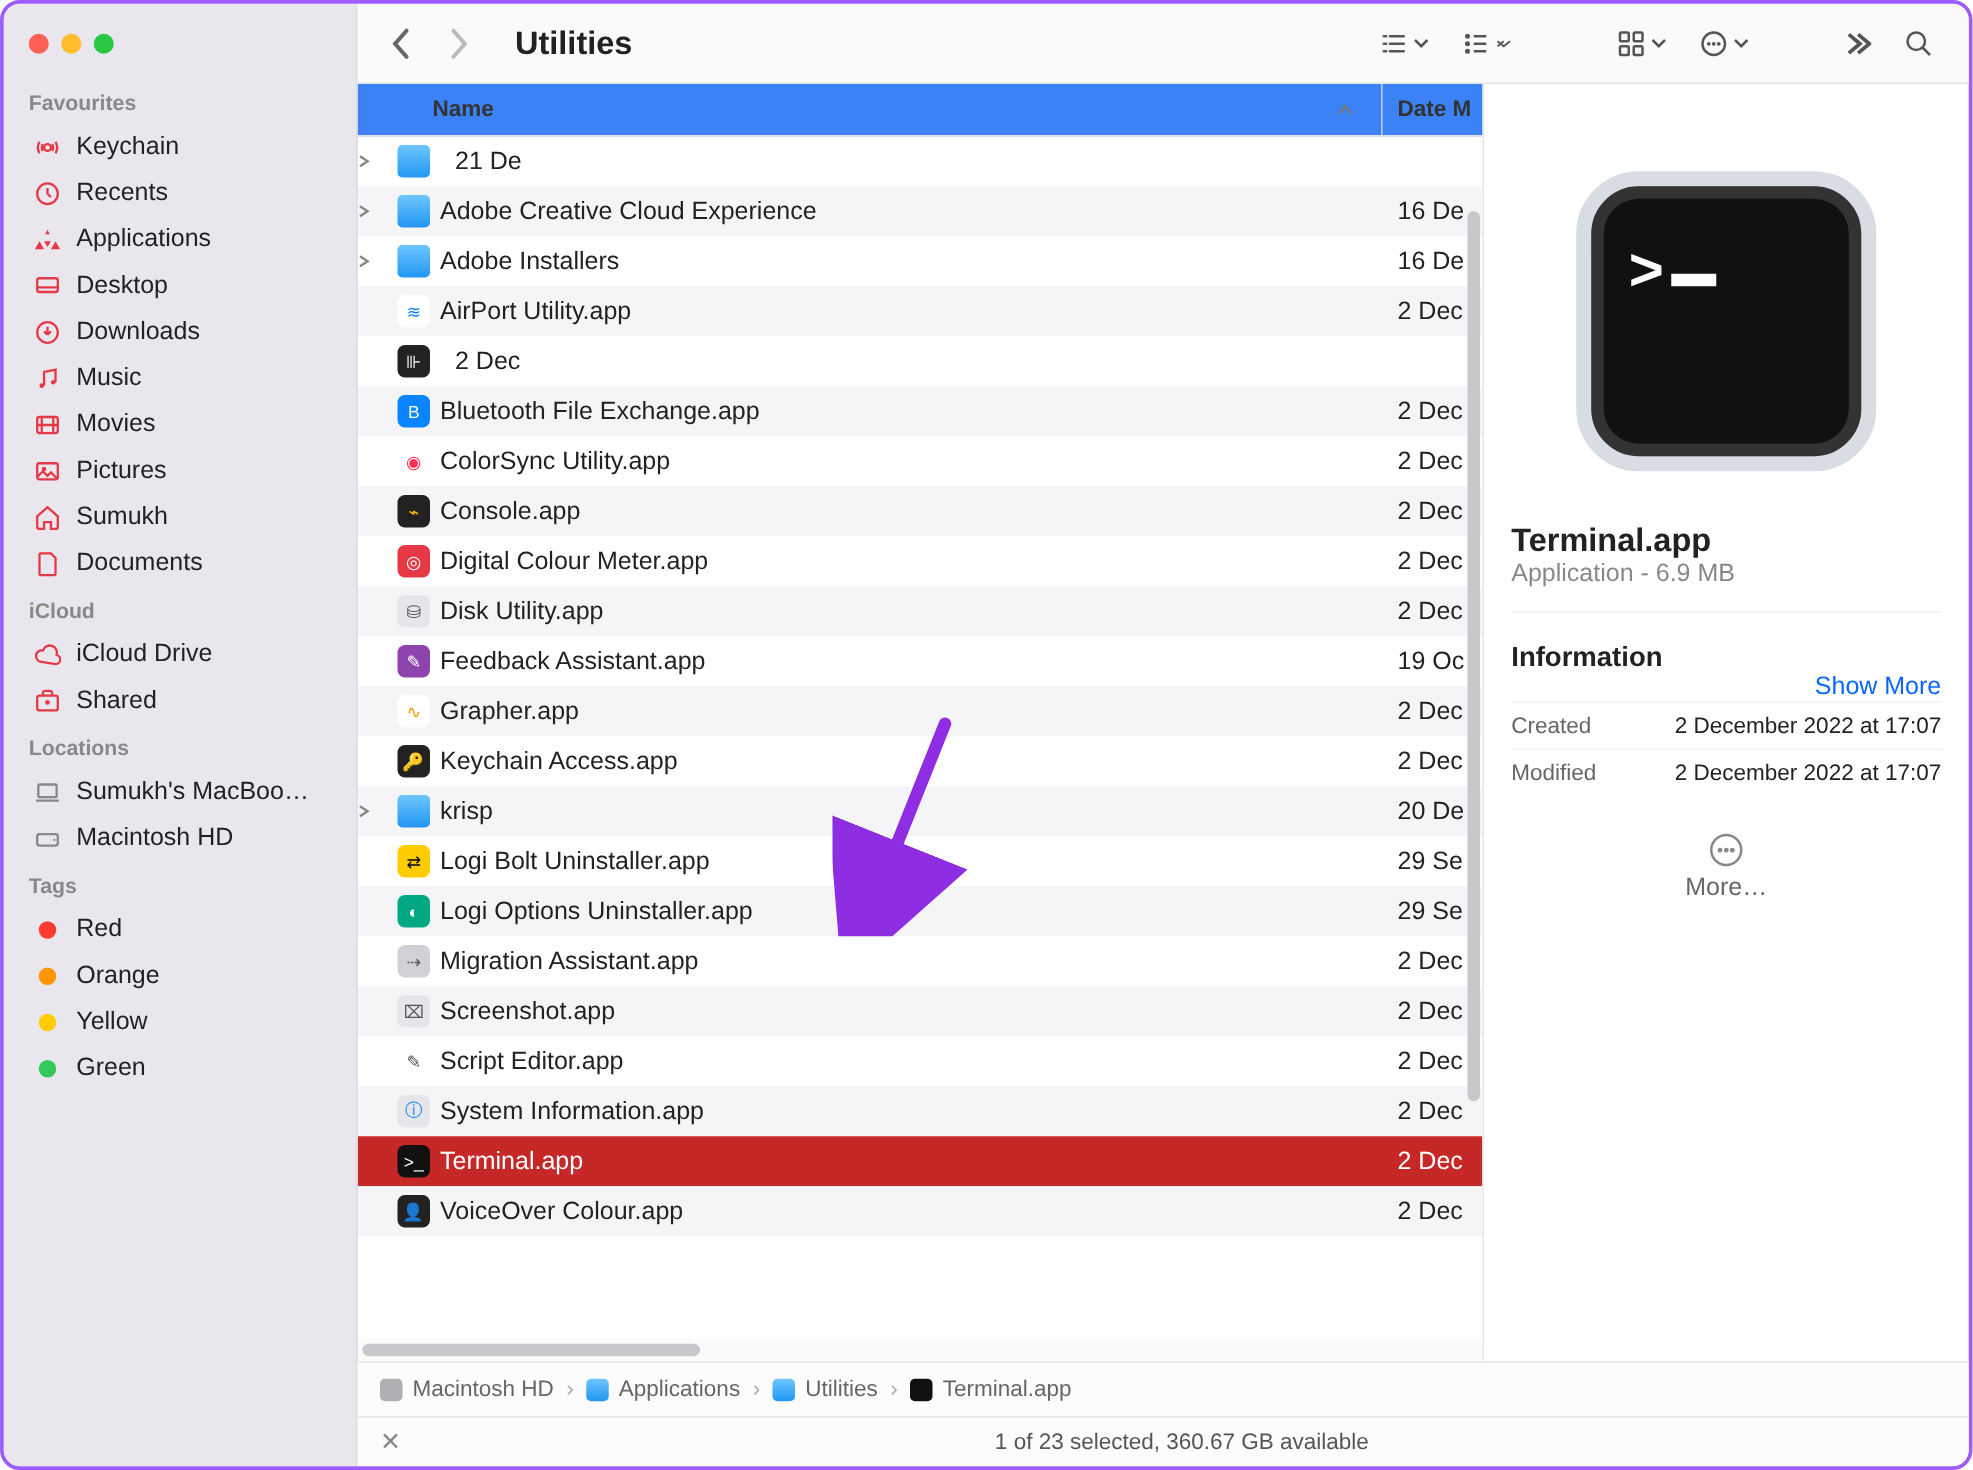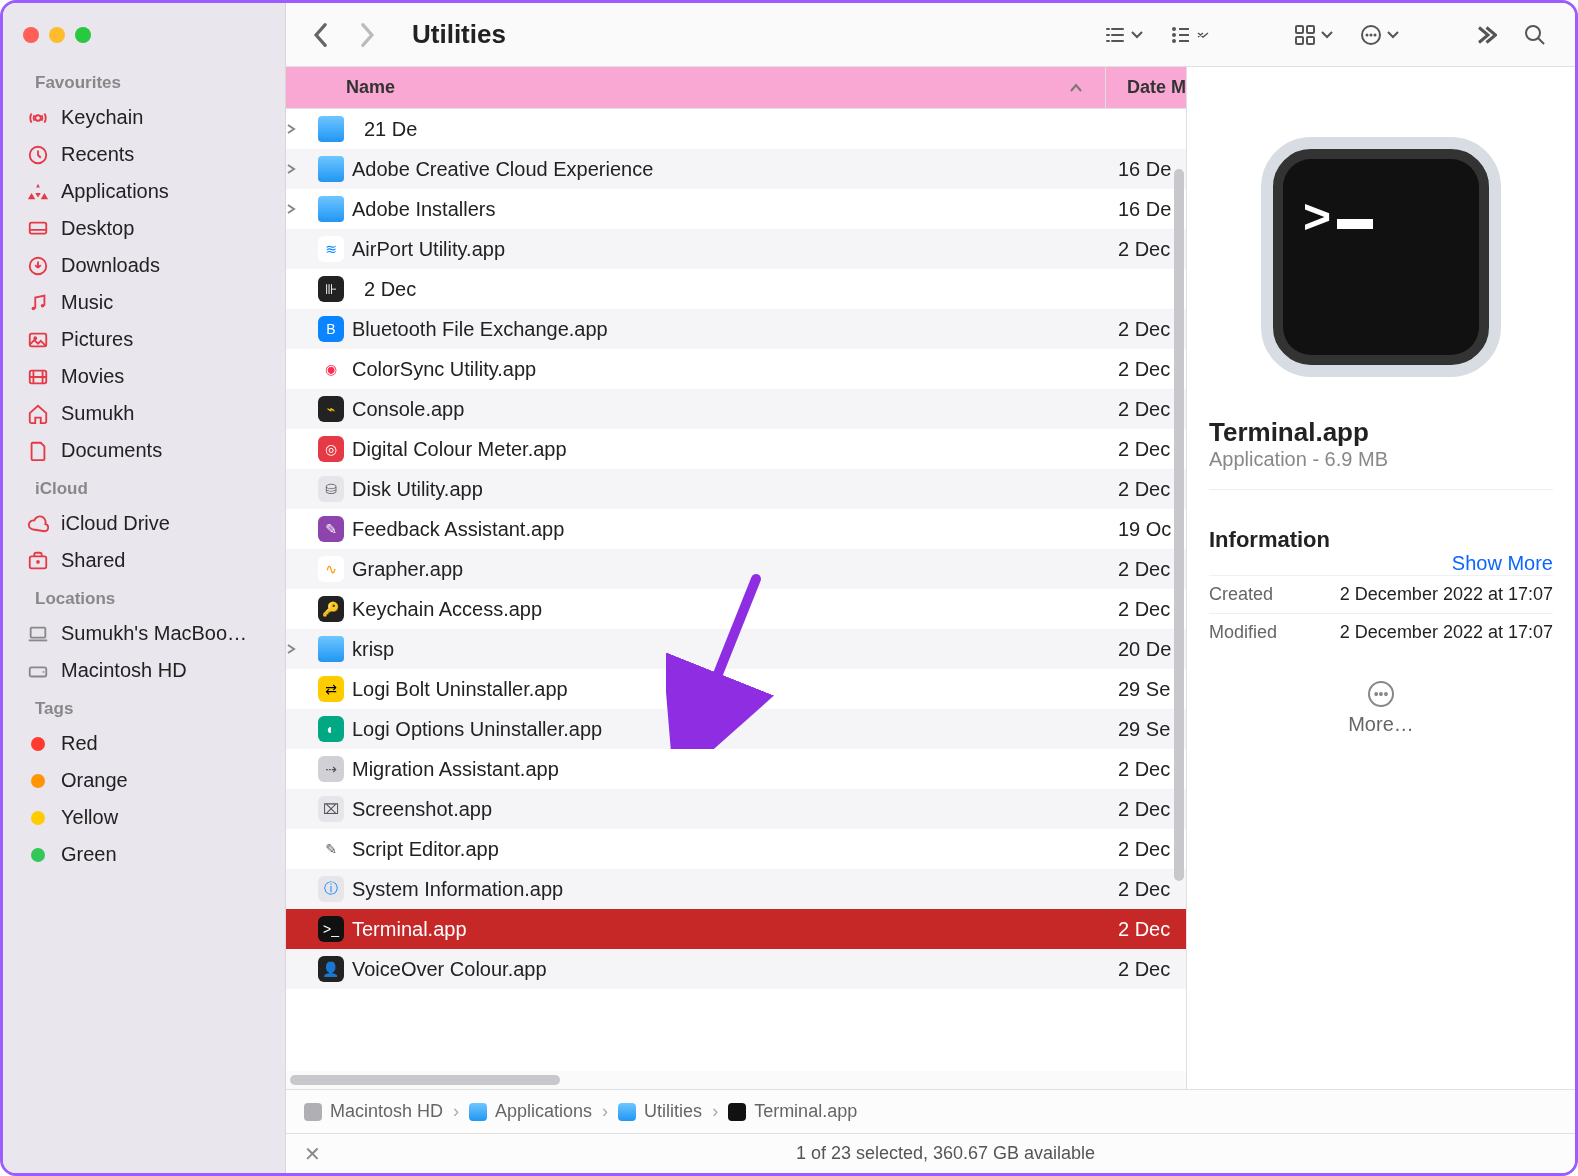--- a/index.html
+++ b/index.html
@@ -20,21 +20,21 @@
     background: #e9e6ed;
     padding: 12px 0 0 0;
     overflow-y: auto;
     border-right: 1px solid #d8d5db;
   }
   .traffic { display: flex; gap: 10px; padding: 12px 20px 20px 20px; }
   .traffic span { width: 16px; height: 16px; border-radius: 50%; }
   .tl-red { background: #ff5f57; }
   .tl-yel { background: #ffbd2e; }
   .tl-grn { background: #28c940; }
-  .side-section-title { color: #888; font-size: 17px; font-weight: 600; padding: 10px 32px 6px; }
+  .side-section-title { color: #888; font-size: 17px; font-weight: 600; padding: 10px 20px 6px; }
   .side-item {
     display: flex; align-items: center; gap: 12px;
     padding: 7px 24px; cursor: default; font-size: 20px;
   }
   .side-item .icon { width: 22px; height: 22px; display:flex; align-items:center; justify-content:center; color:#e63946; }
   .side-item.gray .icon { color:#888; }
   .tag-dot { width: 14px; height:14px; border-radius:50%; margin:4px;}
   
   .main { flex:1; display:flex; flex-direction:column; }
   .toolbar {
@@ -46,22 +46,21 @@
   .toolbar-title { font-size: 26px; font-weight:700; margin-left: 16px; }
   .toolbar-spacer { flex:1; }
   .tb-btn { display:flex; align-items:center; gap:4px; color:#555; padding:4px;}
   .tb-btn svg{ width:24px; height:24px;}
   .chev-down{ width:12px !important; height:12px !important; }
   
   .content { flex:1; display:flex; overflow:hidden; }
   .list-wrap { flex:1; display:flex; flex-direction:column; border-right:1px solid #e0e0e0; overflow:hidden; position:relative;}
   .list-header {
     display:flex; border-bottom:1px solid #e0e0e0; font-size:18px; color:#333; font-weight:600;
-    background:#f9a8d4;
-    text-align:right;
+    background:#3b82f6;
   }
   .col-name { flex:1; padding: 10px 12px 10px 60px; display:flex; align-items:center; justify-content:space-between; border-right:1px solid #e0e0e0;}
   .col-date { width: 80px; padding: 10px 0 10px 12px; white-space:nowrap; overflow:hidden;}
   .sort-chev { color:#777; margin-right: 10px;}
   .list-body { flex:1; overflow-y:hidden; position:relative;}
   .row { display:flex; align-items:center; height: 40px; font-size: 20px;}
   .row:nth-child(even){ background:#f5f5f7;}
   .row .disc { width:30px; text-align:center; color:#888; font-size:14px;}
   .row .fileicon { width:26px; height:26px; margin: 0 8px 0 2px; border-radius:6px; display:flex; align-items:center; justify-content:center; font-size:14px;}
   .fileicon.folder{ background:linear-gradient(#6ec6ff,#2196f3); border-radius:4px;}
@@ -73,21 +72,21 @@
   .scroll-thumb-h{ background:#c8c8cc; height:10px; border-radius:6px; width:270px; margin-left:0;}
   .list-scroll-v{ position:absolute; right:2px; top:60px; width:10px; height:74%; background:#c8c8cc; border-radius:6px;}
   
   .preview { width: 388px; padding: 20px 22px 8px 22px; overflow:hidden; display:flex; flex-direction:column;}
   .big-icon-wrap { display:flex; justify-content:center; padding: 50px 0 30px;}
   .big-icon { width: 240px; height: 240px; border-radius: 50px; background:#111; border: 12px solid #d7dde3; display:flex; flex-direction:row; align-items:flex-start; justify-content:flex-start; padding:40px 0 0 30px; gap:6px; box-shadow: inset 0 0 0 10px #333;}
   .prompt-sym{ color:#fff; font-size:48px; font-weight:800;}
   .cursor-sym{ width:36px; height:10px; background:#fff; margin-top:30px;}
   .pv-title{ font-size:26px; font-weight:700; margin-top: 10px;}
   .pv-sub{ color:#888; font-size:20px; margin: 0 0 18px;}
-  .pv-info-hd{ display:flex; justify-content:space-between; align-items:center; border-top:1px solid #eee; padding-top:14px;}
+  .pv-info-hd{ display:flex; justify-content:space-between; align-items:center; border-top:1px solid #eee; }
   .pv-info-hd .lbl{ font-weight:700; font-size:22px;}
   .pv-info-hd .more{ color:#0a66ff; font-size:20px;margin-top:48px;}
   .pv-row{ display:flex; justify-content:space-between; font-size:18px; padding:8px 0; border-top:1px solid #f0f0f0;}
   .pv-row .k{ color:#666;}
   .pv-more-area{ text-align:center; margin-top:30px; color:#666;}
   .ellipsis-circ{ display:inline-flex; width:26px; height:26px; border:2px solid #888; border-radius:50%; align-items:center; justify-content:center; font-size:14px; color:#888; margin-bottom:6px;}
   
   .pathbar{ height:44px; border-top:1px solid #e0e0e0; display:flex; align-items:center; gap:10px; padding: 0 18px; font-size:18px; color:#666; background:#fcfcfc;}
   .pathbar .crumb{ display:flex; align-items:center; gap:8px;}
   .pathbar .sep{ color:#aaa;}
@@ -165,34 +164,34 @@
             <circle cx="7" cy="18" r="2" fill="currentColor"></circle>
             <circle cx="17" cy="15" r="2" fill="currentColor"></circle>
           </svg>
         </span>
         <span>Music</span>
       </div>
       <div class="side-item">
         <span class="icon">
           <svg viewBox="0 0 24 24" width="22" height="22">
             <rect x="3" y="5" width="18" height="14" rx="2" fill="none" stroke="currentColor" stroke-width="2"></rect>
+            <path d="M7 5v14M17 5v14M3 12h18" stroke="currentColor" stroke-width="2"></path>
+          </svg>
+        </span>
+        <span>Movies</span>
+      </div>
+      <div class="side-item">
+        <span class="icon">
+          <svg viewBox="0 0 24 24" width="22" height="22">
+            <rect x="3" y="5" width="18" height="14" rx="2" fill="none" stroke="currentColor" stroke-width="2"></rect>
             <circle cx="9" cy="10" r="2" fill="currentColor"></circle>
             <path d="M3 17l5-5 4 4 3-3 6 6" stroke="currentColor" stroke-width="2" fill="none"></path>
           </svg>
         </span>
         <span>Pictures</span>
-      </div>
-      <div class="side-item">
-        <span class="icon">
-          <svg viewBox="0 0 24 24" width="22" height="22">
-            <rect x="3" y="5" width="18" height="14" rx="2" fill="none" stroke="currentColor" stroke-width="2"></rect>
-            <path d="M7 5v14M17 5v14M3 12h18" stroke="currentColor" stroke-width="2"></path>
-          </svg>
-        </span>
-        <span>Movies</span>
       </div>
       <div class="side-item">
         <span class="icon">
           <svg viewBox="0 0 24 24" width="22" height="22">
             <path d="M3 11l9-8 9 8v9a2 2 0 0 1-2 2h-4v-6h-6v6H5a2 2 0 0 1-2-2z" fill="none" stroke="currentColor" stroke-width="2"></path>
           </svg>
         </span>
         <span>Sumukh</span>
       </div>
       <div class="side-item">

